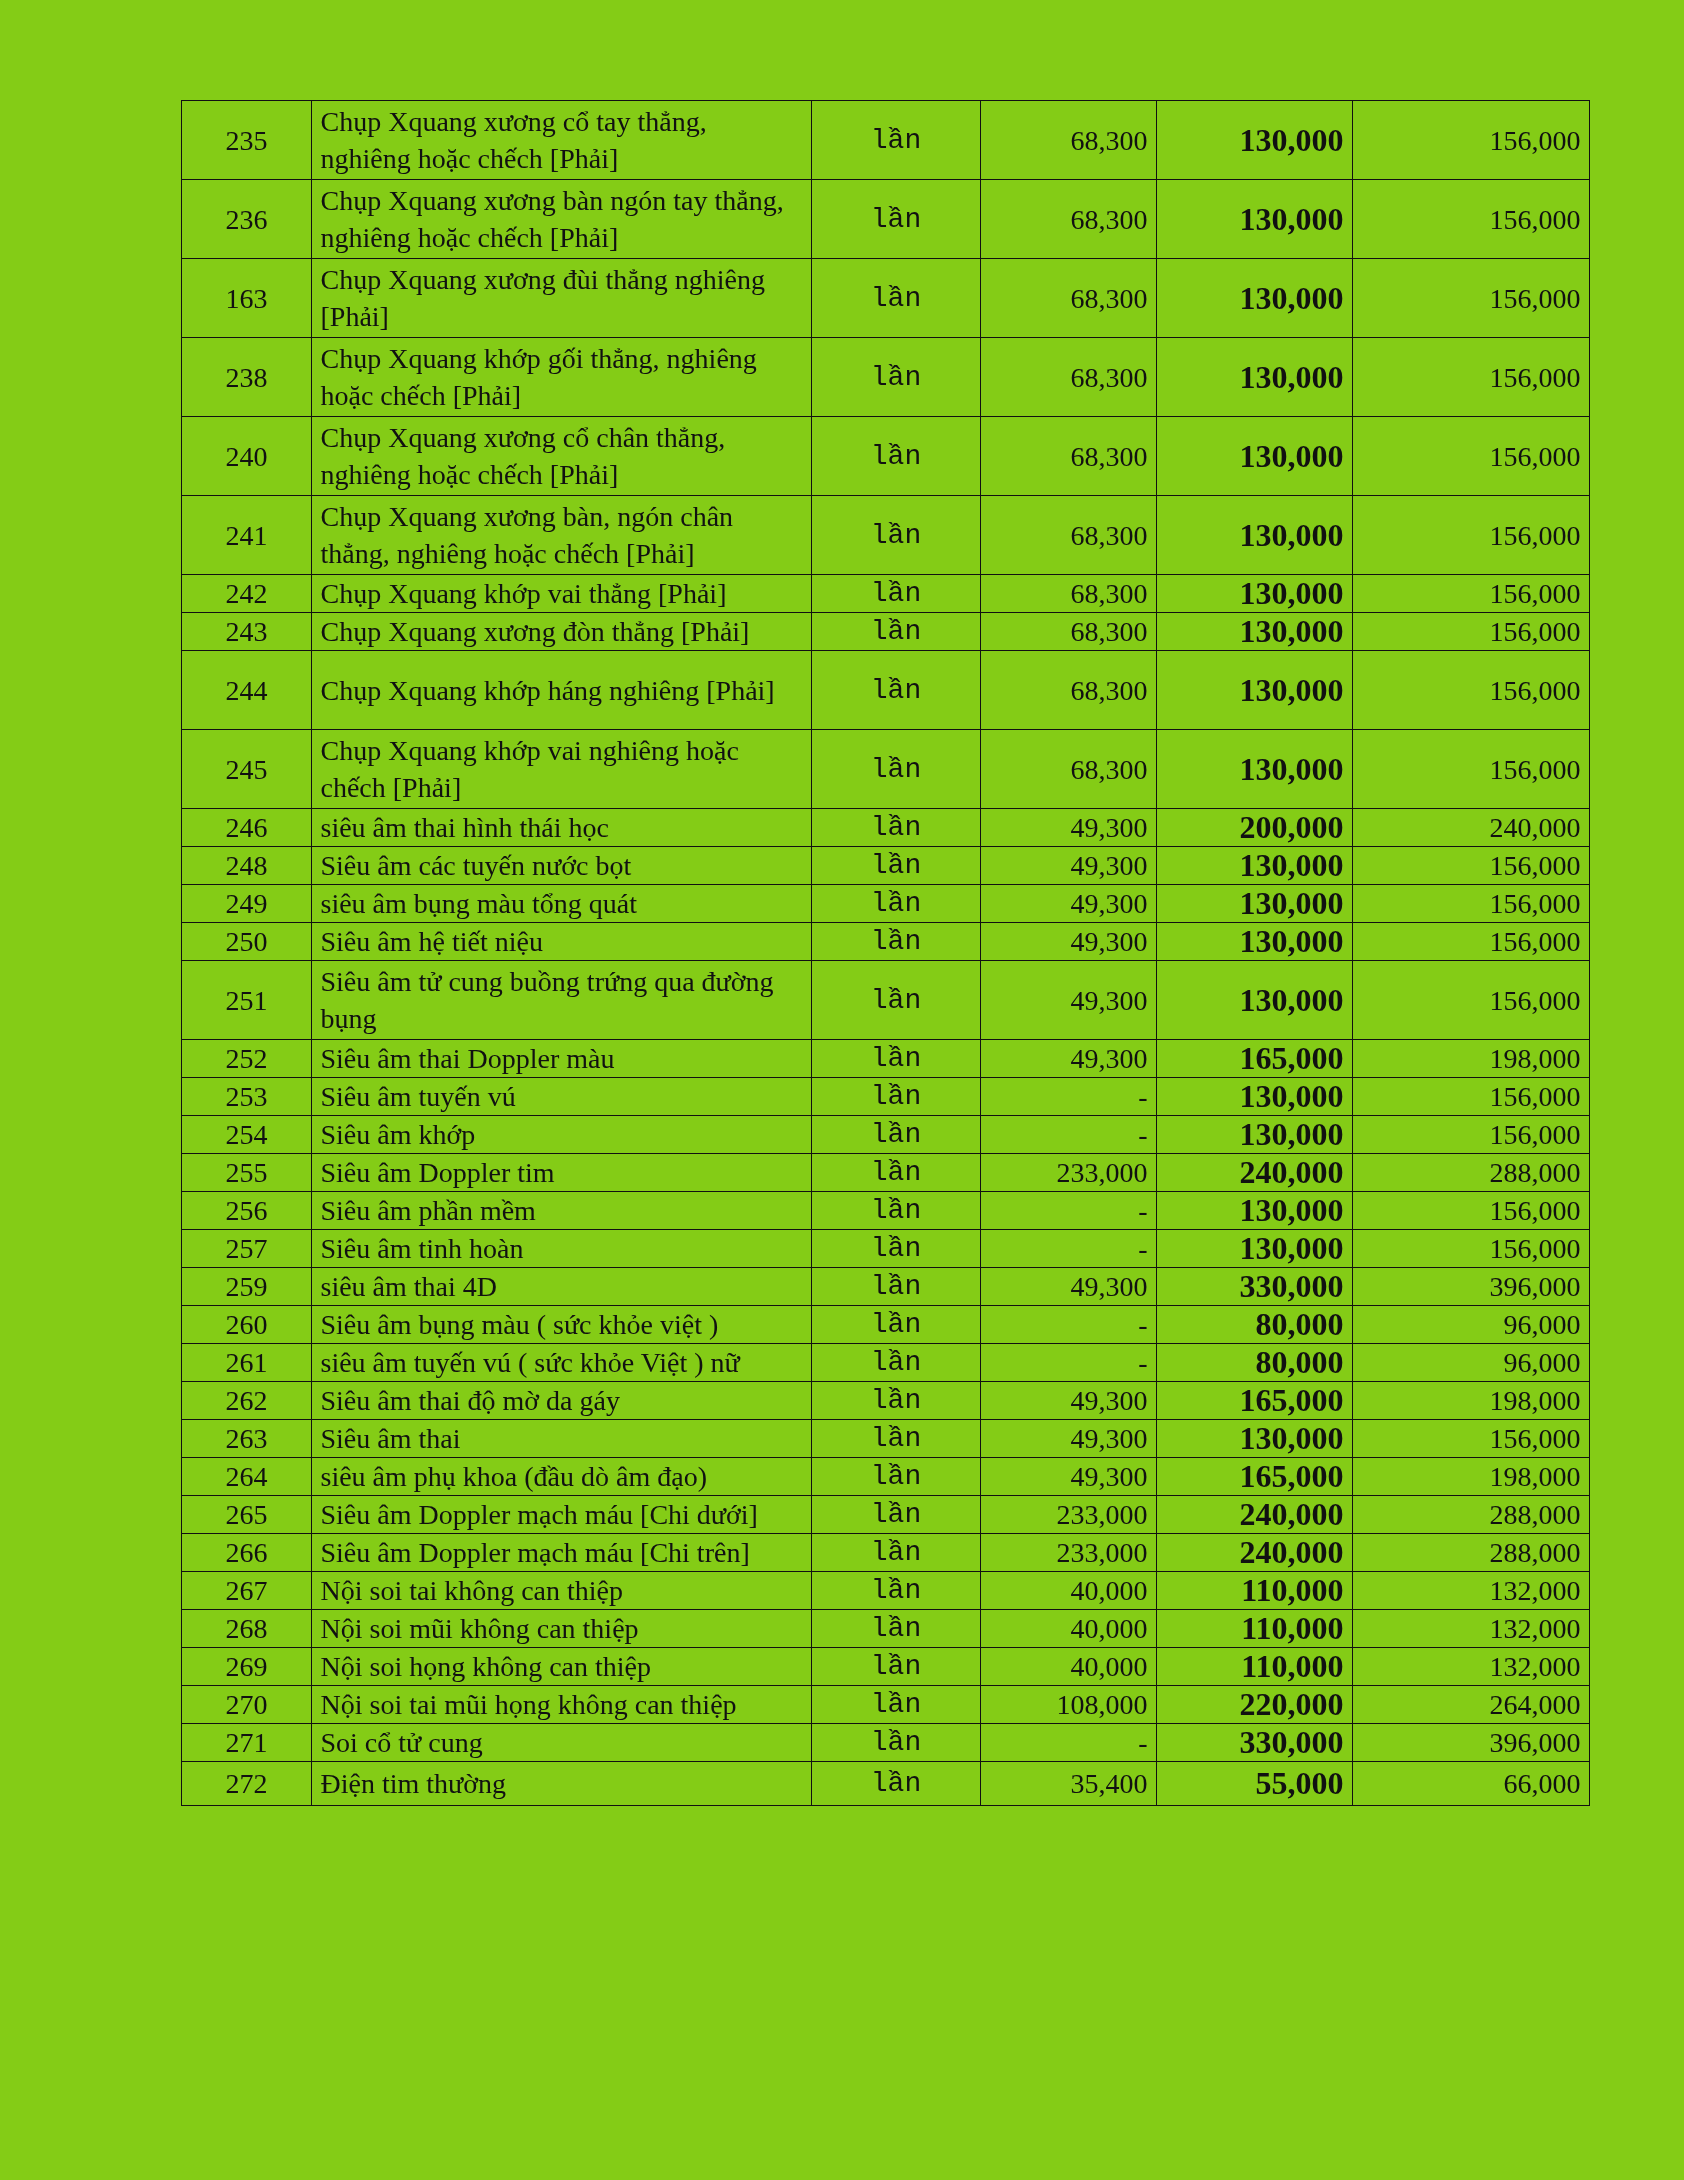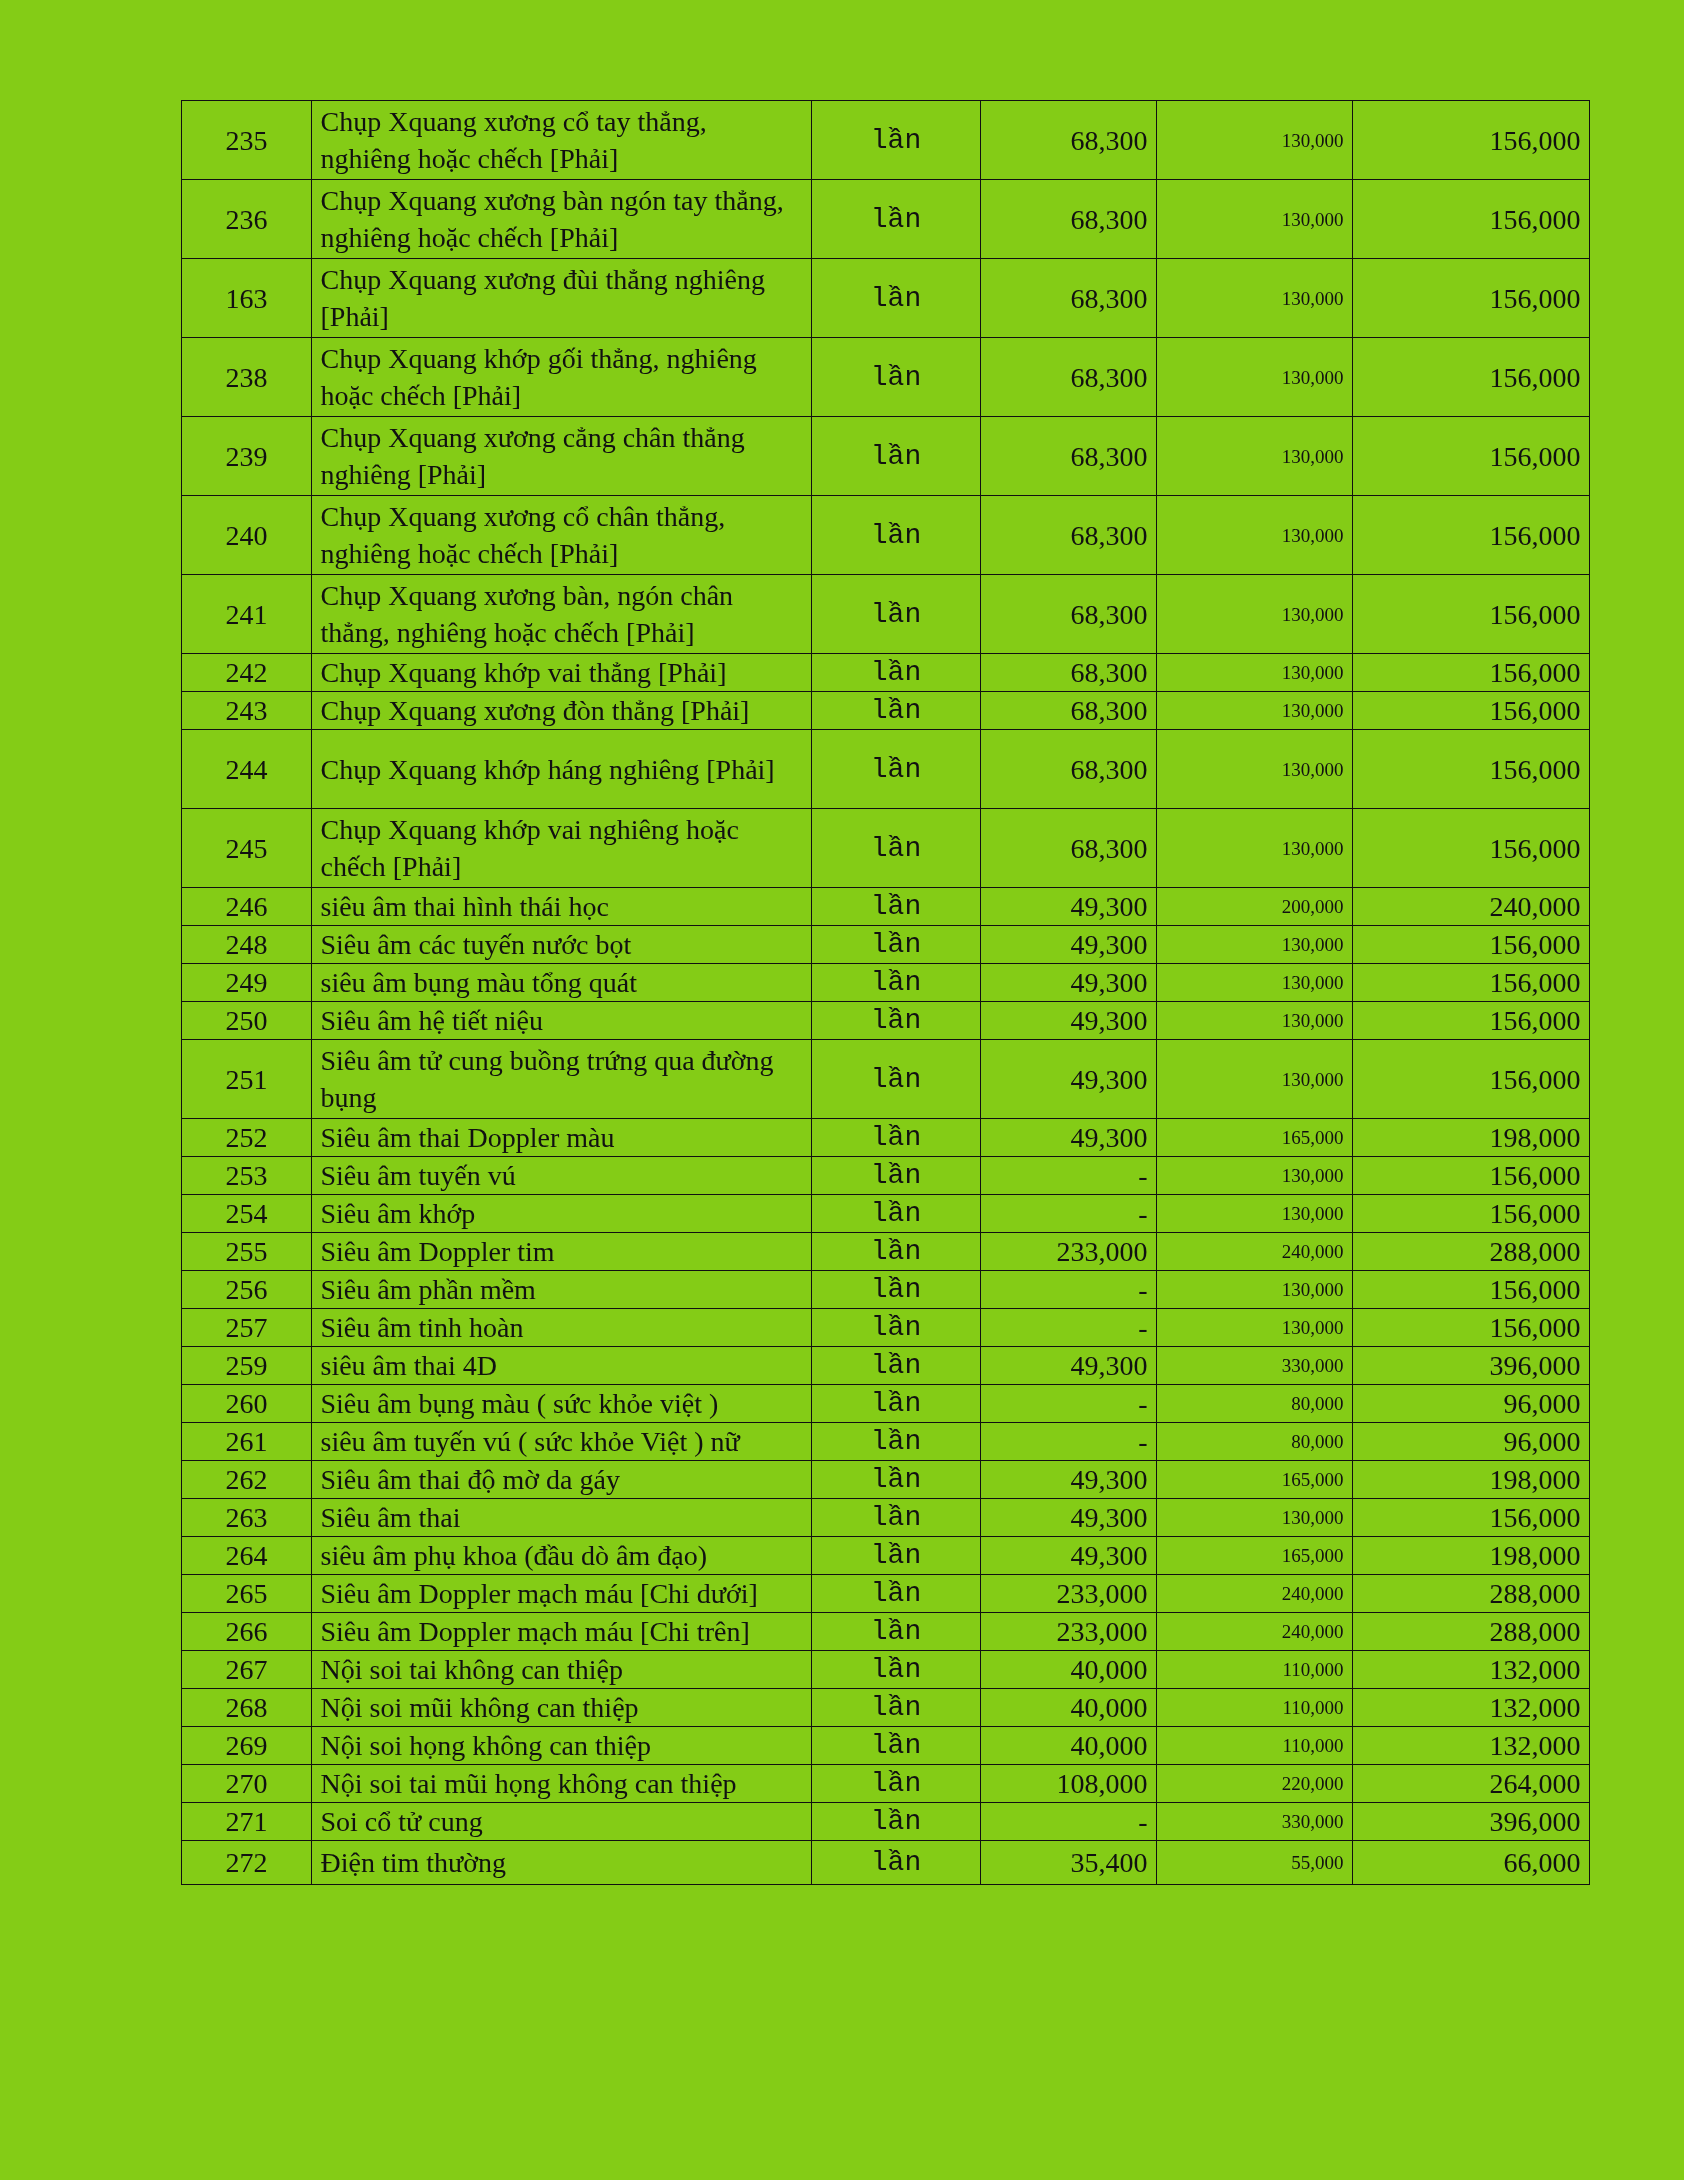--- a/index.html
+++ b/index.html
@@ -19,21 +19,21 @@
       vertical-align: middle;
       overflow: hidden;
     }
     table.price tr.two td { height: 78px; }
     table.price tr.one td { height: 37px; }
     table.price tr.last td { height: 43px; }
     td.stt { text-align: center; }
     td.name { text-align: left; padding-left: 4.3px; padding-right: 3.4px; }
     td.unit { text-align: center; font-family: Liberation Mono, monospace; }
     td.num { text-align: right; padding-right: 17px; }
-    td.num.small { font-size: 19px; }
+    td.num.small { font-size: 32px; font-weight: bold; }
     col.c1 { width: 130px; }
     col.c2 { width: 500px; }
     col.c3 { width: 169px; }
     col.c4 { width: 176px; }
     col.c5 { width: 196px; }
     col.c6 { width: 237px; }
   </style>
 </head>
 <body>
 
@@ -74,28 +74,20 @@
   </tr>
         <tr class="two">
     <td class="stt">238</td>
     <td class="name">Chụp Xquang khớp gối thẳng, nghiêng hoặc chếch [Phải]</td>
     <td class="unit">lần</td>
     <td class="num">68,300</td>
     <td class="num small">130,000</td>
     <td class="num">156,000</td>
   </tr>
         <tr class="two">
-    <td class="stt">239</td>
-    <td class="name">Chụp Xquang xương cẳng chân thẳng nghiêng [Phải]</td>
-    <td class="unit">lần</td>
-    <td class="num">68,300</td>
-    <td class="num small">130,000</td>
-    <td class="num">156,000</td>
-  </tr>
-        <tr class="two">
     <td class="stt">240</td>
     <td class="name">Chụp Xquang xương cổ chân thẳng, nghiêng hoặc chếch [Phải]</td>
     <td class="unit">lần</td>
     <td class="num">68,300</td>
     <td class="num small">130,000</td>
     <td class="num">156,000</td>
   </tr>
         <tr class="two">
     <td class="stt">241</td>
     <td class="name">Chụp Xquang xương bàn, ngón chân thẳng, nghiêng hoặc chếch [Phải]</td>

